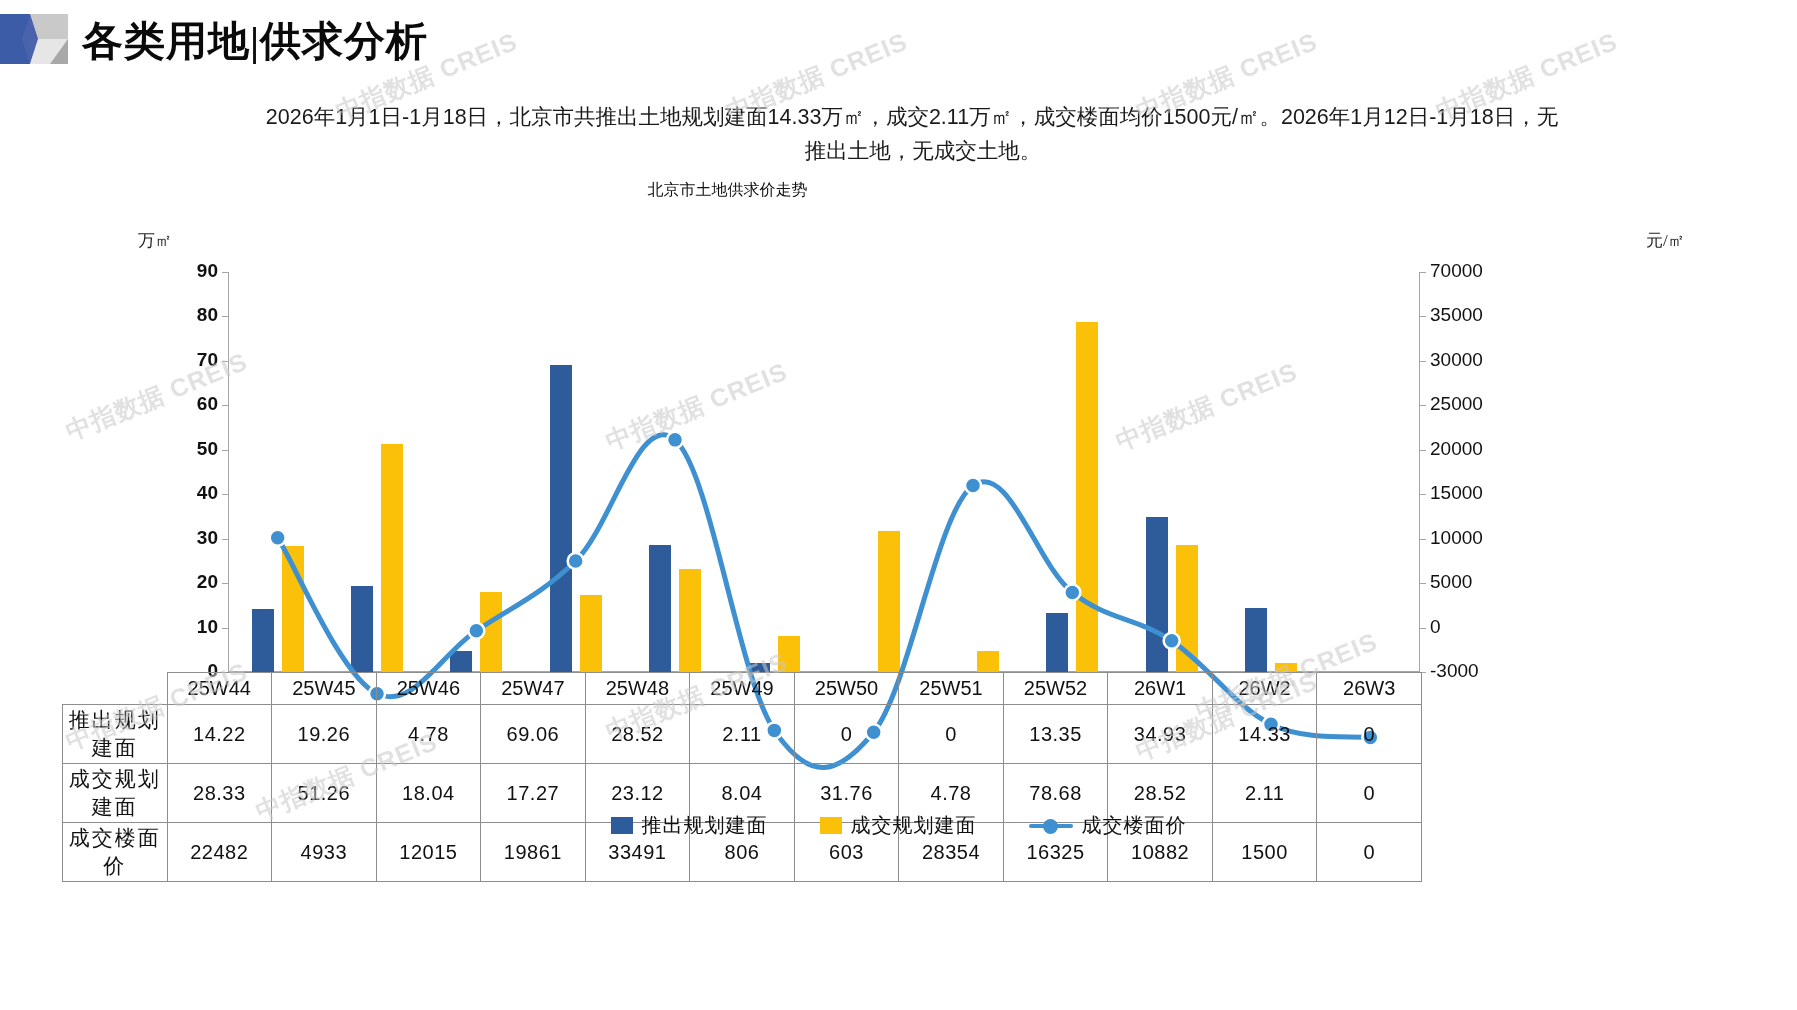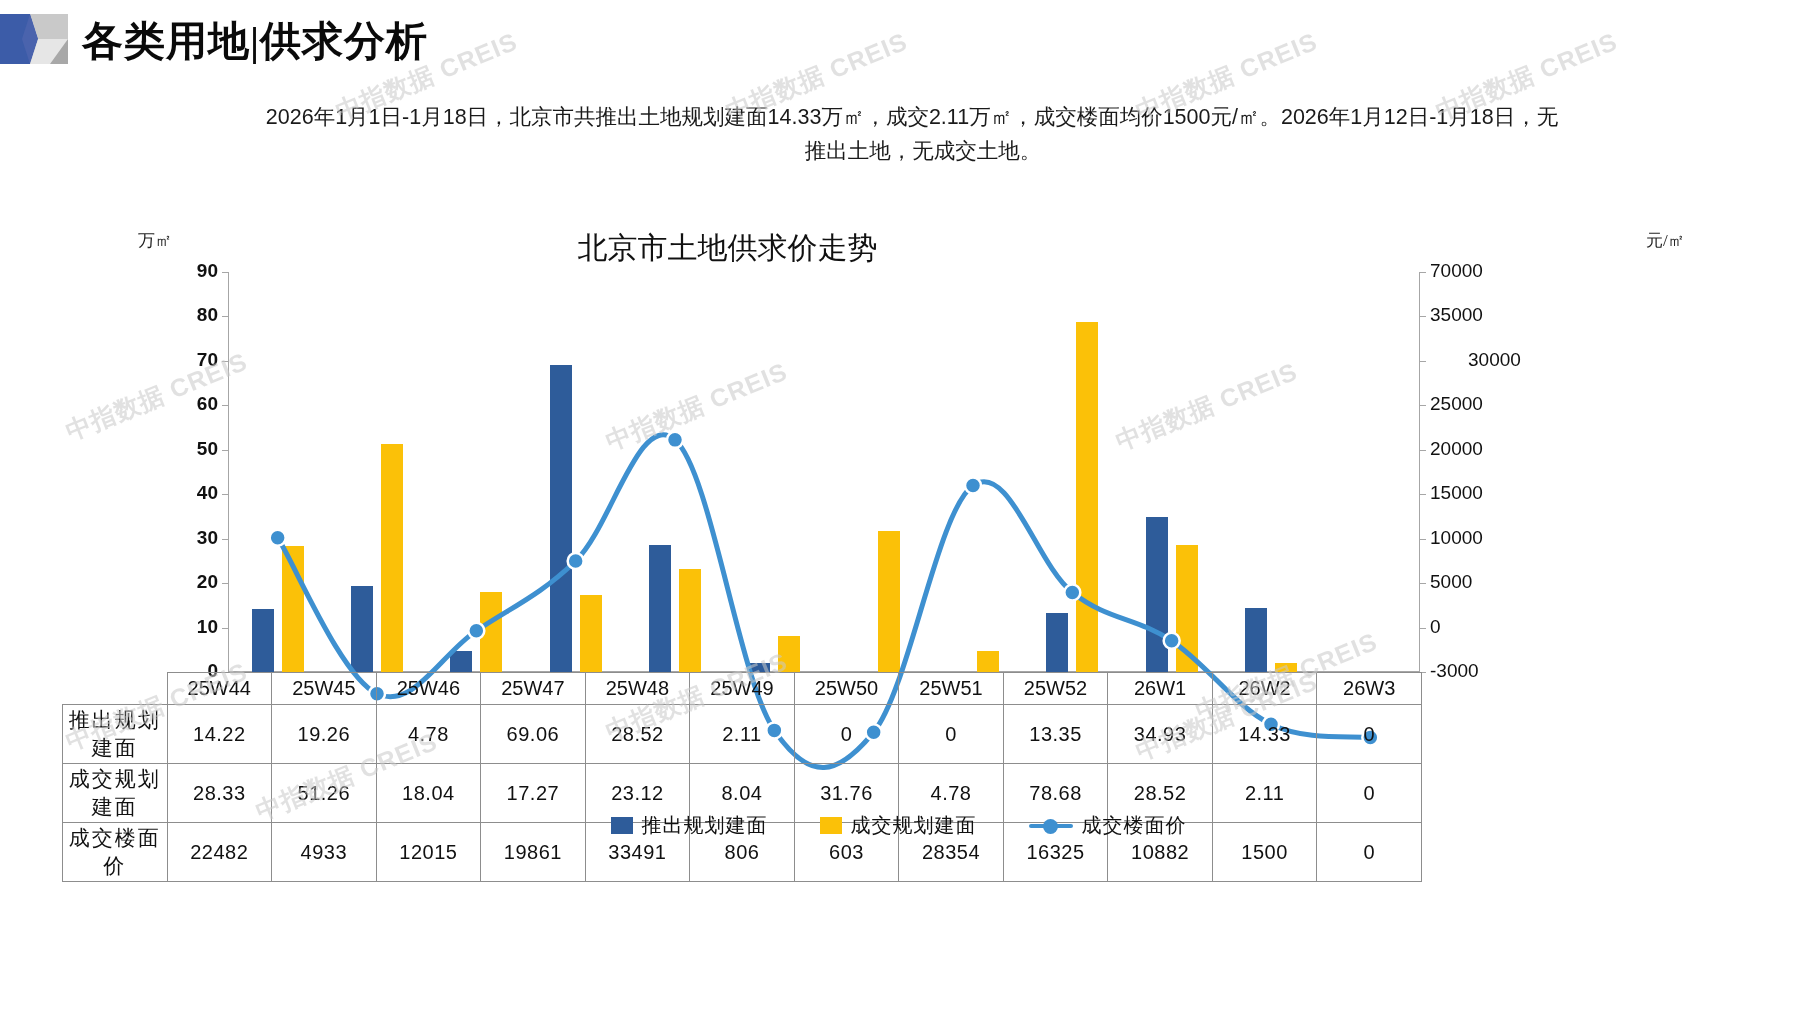--- a/index.html
+++ b/index.html
@@ -30,21 +30,21 @@
     font-size:21.5px; line-height:34px; color:#1a1a1a;
     text-align:center;
   }
   #intro .ln2 { display:block; padding-left:22px; }
 
   
   #chart-title {
     position:absolute; left:0; top:180px; width:1455px;
     text-align:center;
     font-family:"Liberation Serif", serif;
-    font-size:30px; color:#111;margin-top:48px;
+    font-size:16px; color:#111;
   }
 
   
   .axis-unit {
     position:absolute; font-size:17px;
     font-family:"Liberation Serif", serif; color:#222;
   }
   #unit-left  { left:138px; top:229px; }
   #unit-right { left:1646px; top:229px; }
 
@@ -171,21 +171,21 @@
       <div class="ytick-r" style="top: 299.111px;">5000</div>
       <div class="tickmark-r" style="top: 311.111px;"></div>
       <div class="ytick-r" style="top: 254.667px;">10000</div>
       <div class="tickmark-r" style="top: 266.667px;"></div>
       <div class="ytick-r" style="top: 210.222px;">15000</div>
       <div class="tickmark-r" style="top: 222.222px;"></div>
       <div class="ytick-r" style="top: 165.778px;">20000</div>
       <div class="tickmark-r" style="top: 177.778px;"></div>
       <div class="ytick-r" style="top: 121.333px;">25000</div>
       <div class="tickmark-r" style="top: 133.333px;"></div>
-      <div class="ytick-r" style="top: 76.8889px; margin-left: 38px;">30000</div>
+      <div class="ytick-r" style="top: 76.8889px;">30000</div>
       <div class="tickmark-r" style="top: 88.8889px;"></div>
       <div class="ytick-r" style="top: 32.4444px;">35000</div>
       <div class="tickmark-r" style="top: 44.4444px;"></div>
       <div class="ytick-r" style="top: -12px;">70000</div>
       <div class="tickmark-r" style="top: 0px;"></div>
     </div>
   <div id="bars">
       <div class="bar launch" style="left: 23.6667px; width: 22px; height: 63.2px;"></div>
       <div class="bar deal" style="left: 53.6667px; width: 22px; height: 125.911px;"></div>
       <div class="bar launch" style="left: 123px; width: 22px; height: 85.6px;"></div>

